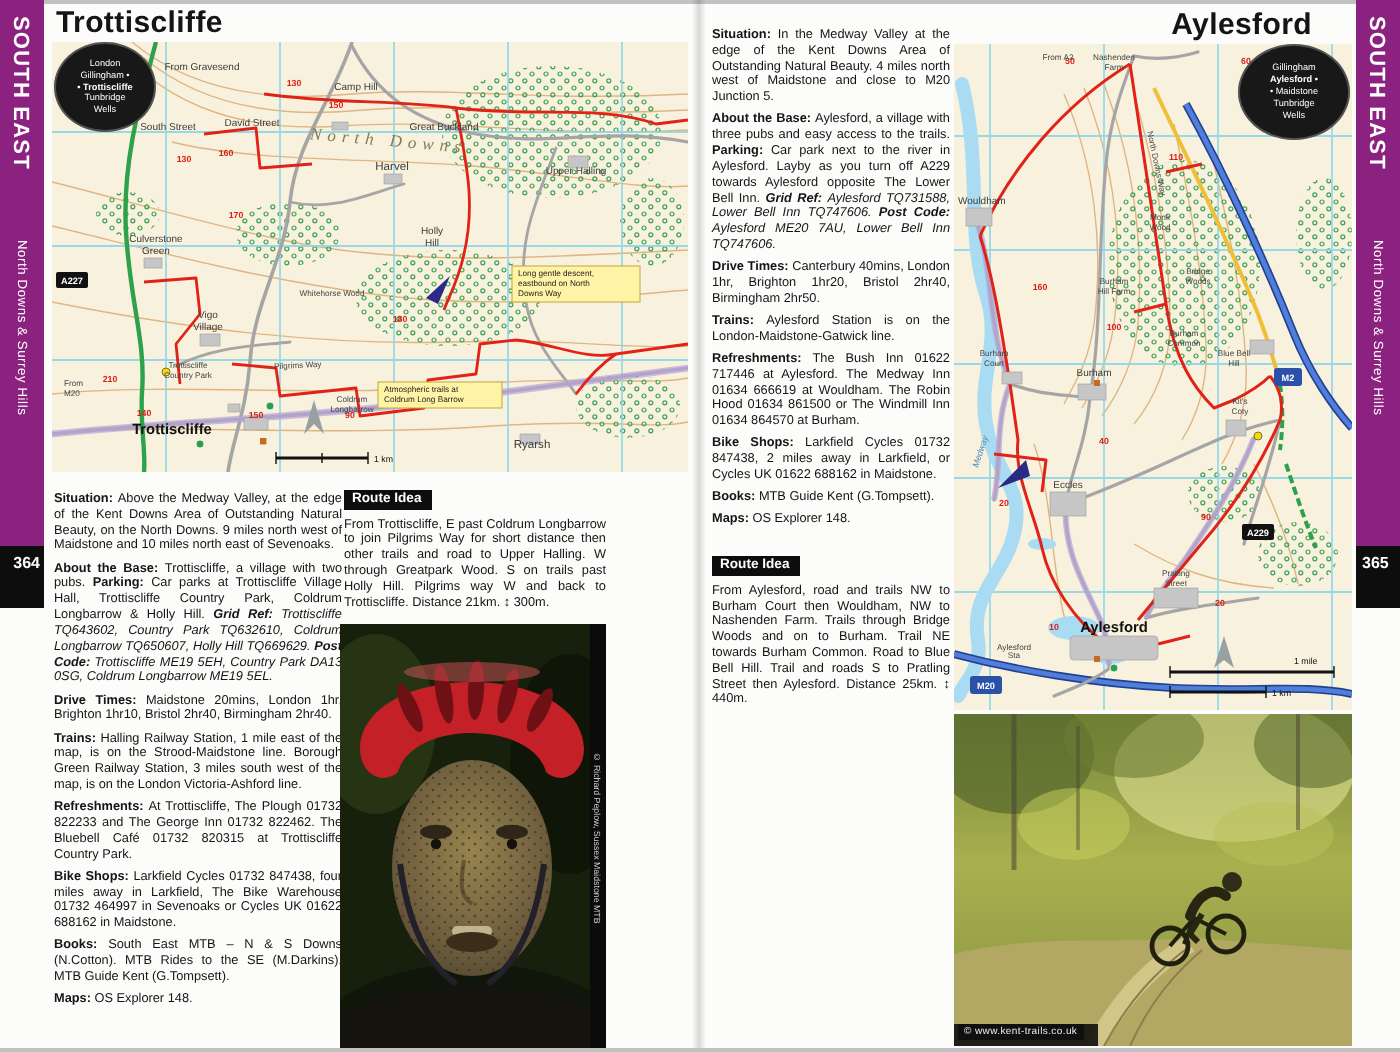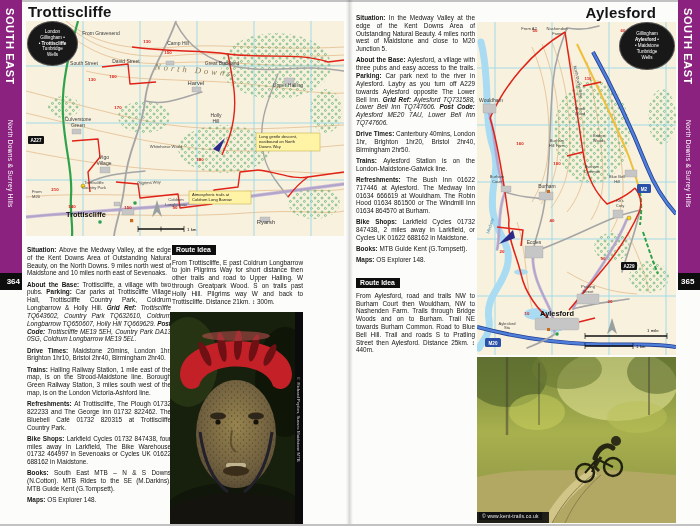--- a/index.html
+++ b/index.html
@@ -8,21 +8,21 @@
   .edge-top{position:absolute;left:0;top:0;width:700px;height:2px;background:#c2c2c2;}
   .edge-bottom{position:absolute;left:0;bottom:0;width:700px;height:2px;background:#c2c2c2;}
   .gutter{position:absolute;left:346px;top:0;width:7px;height:526px;
           background:linear-gradient(90deg,rgba(0,0,0,0),rgba(0,0,0,.14),rgba(0,0,0,0));}
   .abs{position:absolute;}
   
   .sidebar{width:22px;height:273px;background:#8c2280;}
   .vtext{position:absolute;writing-mode:vertical-rl;text-orientation:mixed;color:#fff;white-space:nowrap;}
   .v-region{top:8px;left:4px;font-size:11px;font-weight:bold;letter-spacing:.6px;}
   .v-area{top:120px;left:7px;font-size:6.6px;letter-spacing:.3px;}
-  .badge{width:22px;height:17px;background:#0d0d0d;color:#fff;font-size:8px;font-weight:bold;
+  .badge{width:22px;height:31px;background:#0d0d0d;color:#fff;font-size:8px;font-weight:bold;
          line-height:17px;box-sizing:border-box;}
   .badge-l{text-align:right;padding-right:2px;}
   .badge-r{text-align:left;padding-left:3px;}
   .page-title{font-size:15px;font-weight:bold;color:#141414;letter-spacing:.2px;}
   
   .locator{background:#181818;border-radius:50%;color:#fff;display:flex;flex-direction:column;
            justify-content:center;align-items:center;text-align:center;box-shadow:0 0 0 1px rgba(255,255,255,.25) inset;}
   .locator div{font-size:4.6px;line-height:1.3;}
   .loc-b{font-weight:bold;}
   

